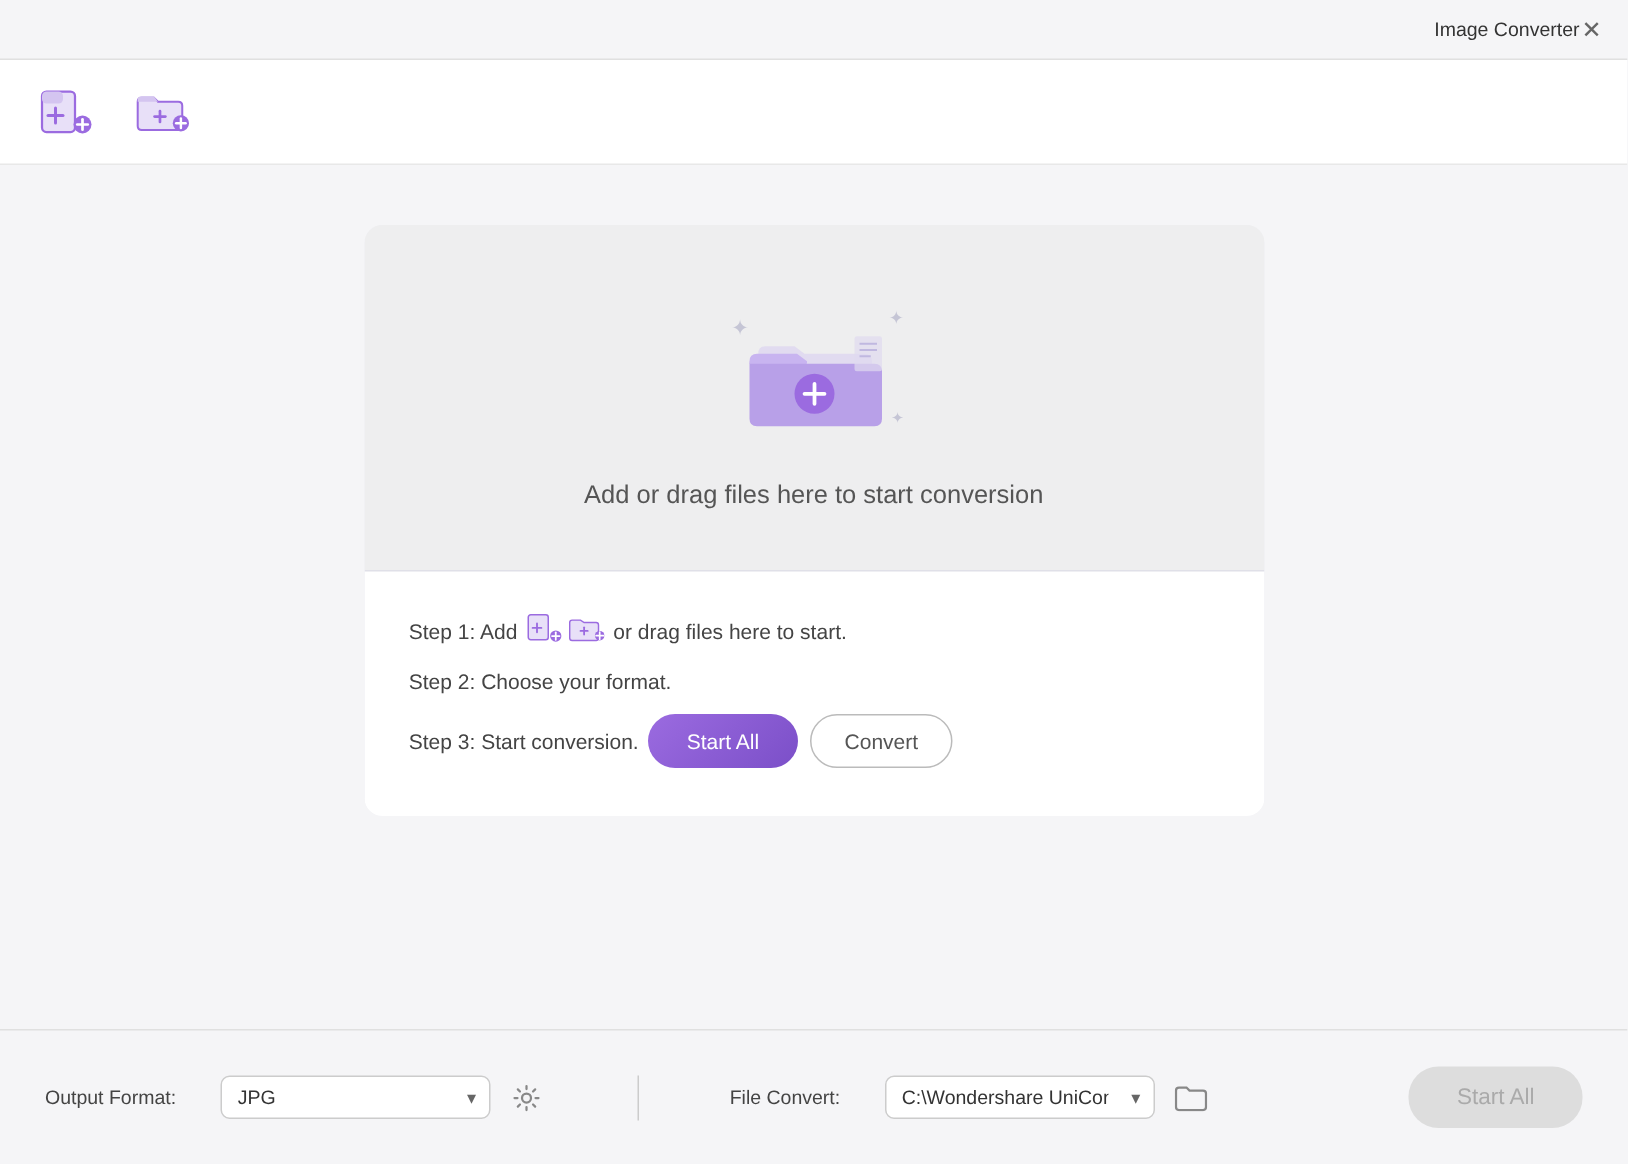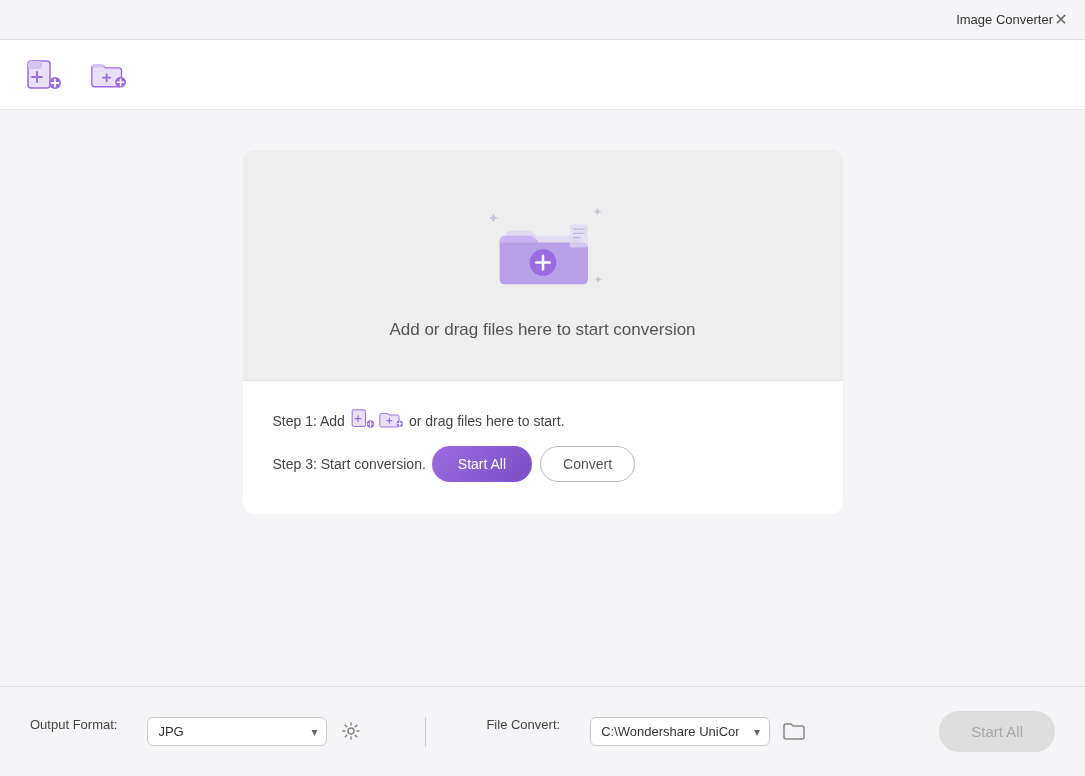--- a/index.html
+++ b/index.html
@@ -197,21 +197,21 @@
       background: #f5f5f7;
       border-top: 1px solid #e0e0e0;
       display: flex;
       align-items: center;
       padding: 0 30px;
       gap: 60px;
     }
 
     .bottom-field {
       display: flex;
-      align-items: flex-start;
+      align-items: center;
       gap: 10px;
     }
 
     .field-label {
       font-size: 13px;
       color: #444;
       white-space: nowrap;
     }
 
     .field-select {
@@ -372,20 +372,23 @@
               <line x1="10" y1="14" x2="16" y2="14" stroke="#9b6be0" stroke-width="1.5" stroke-linecap="round"></line>
               <circle cx="26" cy="18" r="4" fill="#9b6be0"></circle>
               <line x1="26" y1="15" x2="26" y2="21" stroke="white" stroke-width="1.4" stroke-linecap="round"></line>
               <line x1="23" y1="18" x2="29" y2="18" stroke="white" stroke-width="1.4" stroke-linecap="round"></line>
             </svg>
           </div>
         </div>
         <span>or drag files here to start.</span>
       </div>
 
+      <div class="step-row">
+        <span>Step 2: Choose your format.</span>
+      </div>
 
       <div class="step-row">
         <span>Step 3: Start conversion.</span>
         <button class="btn-start-all">Start All</button>
         <button class="btn-convert">Convert</button>
       </div>
     </div>
   </div>
 </div>
 

